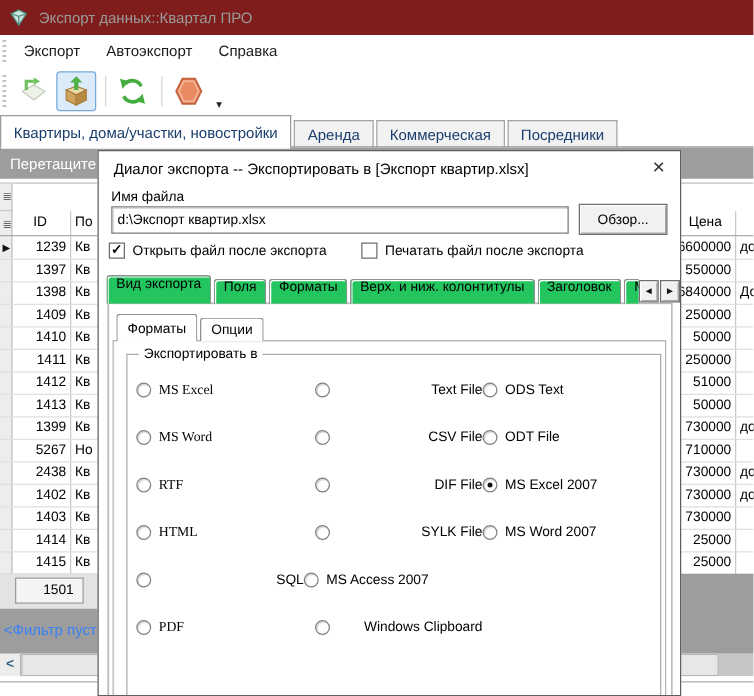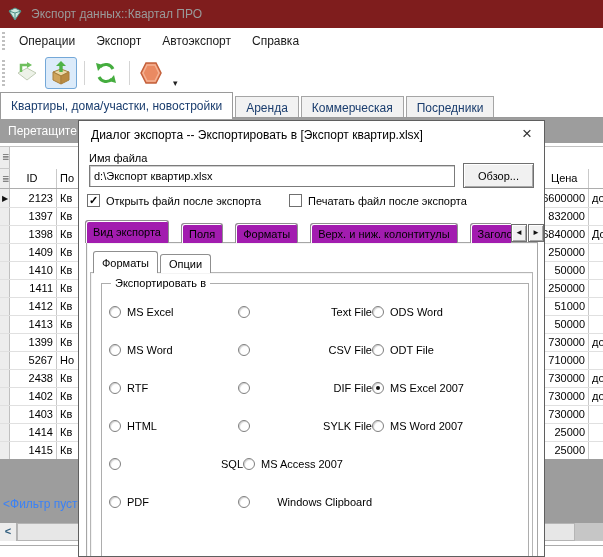--- a/index.html
+++ b/index.html
@@ -78,22 +78,22 @@
          font-family:"Liberation Sans",sans-serif;font-size:11px;text-align:center;}
   .dlg-browse{position:absolute;left:384px;top:42px;width:71px;height:25px;}
   .cbrow{position:absolute;left:0;top:72px;width:467px;height:16px;}
   .cb{position:absolute;top:1px;width:13px;height:13px;background:#fff;border:1px solid #6f6f6f;
       font-size:11px;line-height:11px;text-align:center;color:#000;font-weight:bold;}
   .cb1{left:8px;} .cb2{left:210px;}
   .cblabel{position:absolute;top:2px;white-space:nowrap;}
   .cbl1{left:27px;} .cbl2{left:229px;}
   
   .xtabs{position:absolute;left:6px;top:99px;width:426px;height:23px;display:flex;align-items:flex-end;overflow:hidden;z-index:3;}
-  .xtab{background:#a21caf;border:1px solid #8f8f8f;border-bottom:none;border-radius:3px 3px 0 0;
-        height:20px;display:flex;align-items:center;padding:0 7px;margin-right:12px;white-space:nowrap;
+  .xtab{background:#22c55e;border:1px solid #8f8f8f;border-bottom:none;border-radius:3px 3px 0 0;
+        height:20px;display:flex;align-items:flex-start;padding:0 7px;margin-right:2px;white-space:nowrap;
         box-shadow:inset 1px 1px 0 #fff;}
   .xtab.active{height:23px;position:relative;z-index:2;}
   .xtab.active::after{content:"";position:absolute;left:0;bottom:-2px;width:100%;height:2px;background:#fff;}
   .scrollbtn{position:absolute;top:103px;width:16px;height:18px;font-size:8px;line-height:16px;z-index:4;color:#111;}
   .sb-left{left:432px;} .sb-right{left:449px;}
   
   .panel1{position:absolute;left:7px;top:121px;width:452px;height:316px;border:1px solid #a6a6a6;
           box-shadow:inset 1px 1px 0 #f4f4f4;background:#fff;}
   .itabs{position:absolute;left:14px;top:130px;height:22px;display:flex;align-items:flex-end;z-index:3;}
   .itab{background:#fff;border:1px solid #8f8f8f;border-bottom:none;border-radius:3px 3px 0 0;height:19px;
@@ -101,21 +101,21 @@
   .itab.active{height:22px;position:relative;z-index:2;}
   .itab.active::after{content:"";position:absolute;left:0;bottom:-2px;width:100%;height:2px;background:#fff;}
   .panel2{position:absolute;left:11px;top:151px;width:443px;height:286px;border:1px solid #b5b5b5;
           box-shadow:inset 1px 1px 0 #f4f4f4;background:#fff;}
   .groupbox{position:absolute;left:22px;top:162px;width:428px;height:275px;border:1px solid #adadad;}
   .grouplabel{position:absolute;left:32px;top:156px;background:#fff;padding:0 4px;z-index:2;}
   
   .radiogrid{position:absolute;left:30px;top:172px;width:412px;z-index:2;}
   .radiorow{display:flex;height:38px;align-items:center;}
   .rcell{display:flex;align-items:center;}
-  .rc1{width:129px;} .rc2{width:134px;justify-content:space-between;} .rc3{width:135px;}
+  .rc1{width:143px;font-family:Liberation Serif, serif;} .rc2{width:134px;justify-content:space-between;} .rc3{width:135px;}
   .radio{width:12px;height:12px;border:1px solid #808080;border-radius:50%;background:#fff;flex:0 0 auto;
          box-shadow:inset 1px 1px 1px rgba(0,0,0,.18);position:relative;}
   .radio.checked::after{content:"";position:absolute;left:3px;top:3px;width:4px;height:4px;border-radius:50%;background:#111;}
   .rlabel{margin-left:6px;white-space:nowrap;}
 </style>
 </head>
 <body>
 
 <div class="screen">
 
@@ -123,21 +123,20 @@
     <svg class="appicon" width="16" height="16" viewBox="0 0 16 16">
       <polygon points="2,5 8,2 14,5 8,14" fill="#cde7df" stroke="#4d8f85" stroke-width="1"></polygon>
       <polyline points="2,5 8,7 14,5" fill="none" stroke="#4d8f85" stroke-width="1"></polyline>
       <line x1="8" y1="7" x2="8" y2="14" stroke="#4d8f85" stroke-width="1"></line>
     </svg>
     <span class="titletext">Экспорт данных::Квартал ПРО</span>
   </div>
 
   <div class="menubar">
     <span class="grip"></span>
-    <span class="menuitem">Операции</span>
     <span class="menuitem">Экспорт</span>
     <span class="menuitem">Автоэкспорт</span>
     <span class="menuitem">Справка</span>
   </div>
 
   <div class="toolbar">
     <span class="grip"></span>
     <div class="tbtn">
       <svg width="26" height="26" viewBox="0 0 26 26">
         <polygon points="4,13 13,8 22,13 13,20" fill="#edf2e8" stroke="#c0ccb5" stroke-width="1"></polygon>
@@ -202,30 +201,30 @@
 
   <div class="headerrow">
     <span class="hid">ID</span>
     <span class="hobj">По</span>
     <span class="hprice">Цена</span>
   </div>
 
   <div class="rows">
     <div class="grow">
       <span class="c-ind"><span class="marker">▶</span></span>
-      <span class="c-id">2123</span>
+      <span class="c-id">1239</span>
         <span class="c-obj">Кв</span>
       <span class="c-price">6600000</span>
         <span class="c-note">до</span>
     </div>
     <div class="grow">
       <span class="c-ind"></span>
       <span class="c-id">1397</span>
         <span class="c-obj">Кв</span>
-      <span class="c-price">832000</span>
+      <span class="c-price">550000</span>
         <span class="c-note"></span>
     </div>
     <div class="grow">
       <span class="c-ind"></span>
       <span class="c-id">1398</span>
         <span class="c-obj">Кв</span>
       <span class="c-price">6840000</span>
         <span class="c-note">До</span>
     </div>
     <div class="grow">
@@ -308,20 +307,23 @@
     <div class="grow">
       <span class="c-ind"></span>
       <span class="c-id">1415</span>
         <span class="c-obj">Кв</span>
       <span class="c-price">25000</span>
         <span class="c-note"></span>
     </div>
   </div>
 
   <div class="grayband"></div>
+  <div class="newrow-left">
+    <div class="newrow-editor">1501</div>
+  </div>
   <div class="filtertext">&lt;Фильтр пуст</div>
   <div class="hscroll">
     <div class="hs-thumb"></div>
     <div class="hs-arrow">&lt;</div>
   </div>
   <div class="bottomstrip"></div>
   <div class="bottomline"></div>
 
   <div class="dialog">
     <div class="dlg-title">Диалог экспорта -- Экспортировать в [Экспорт квартир.xlsx]</div>
@@ -381,21 +383,21 @@
         <div class="rcell rc1">
             <span class="radio"></span>
             <span class="rlabel">MS Excel</span>
           </div>
         <div class="rcell rc2">
             <span class="radio"></span>
             <span class="rlabel">Text File</span>
           </div>
         <div class="rcell rc3">
             <span class="radio"></span>
-            <span class="rlabel">ODS Word</span>
+            <span class="rlabel">ODS Text</span>
           </div>
       </div>
       <div class="radiorow">
         <div class="rcell rc1">
             <span class="radio"></span>
             <span class="rlabel">MS Word</span>
           </div>
         <div class="rcell rc2">
             <span class="radio"></span>
             <span class="rlabel">CSV File</span>

